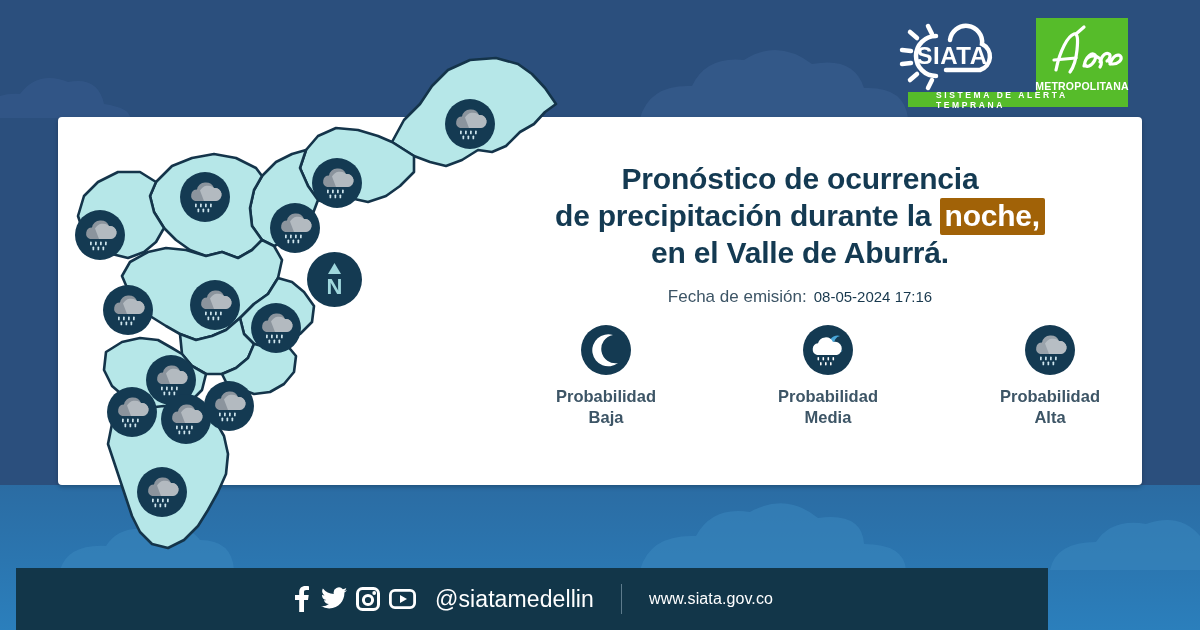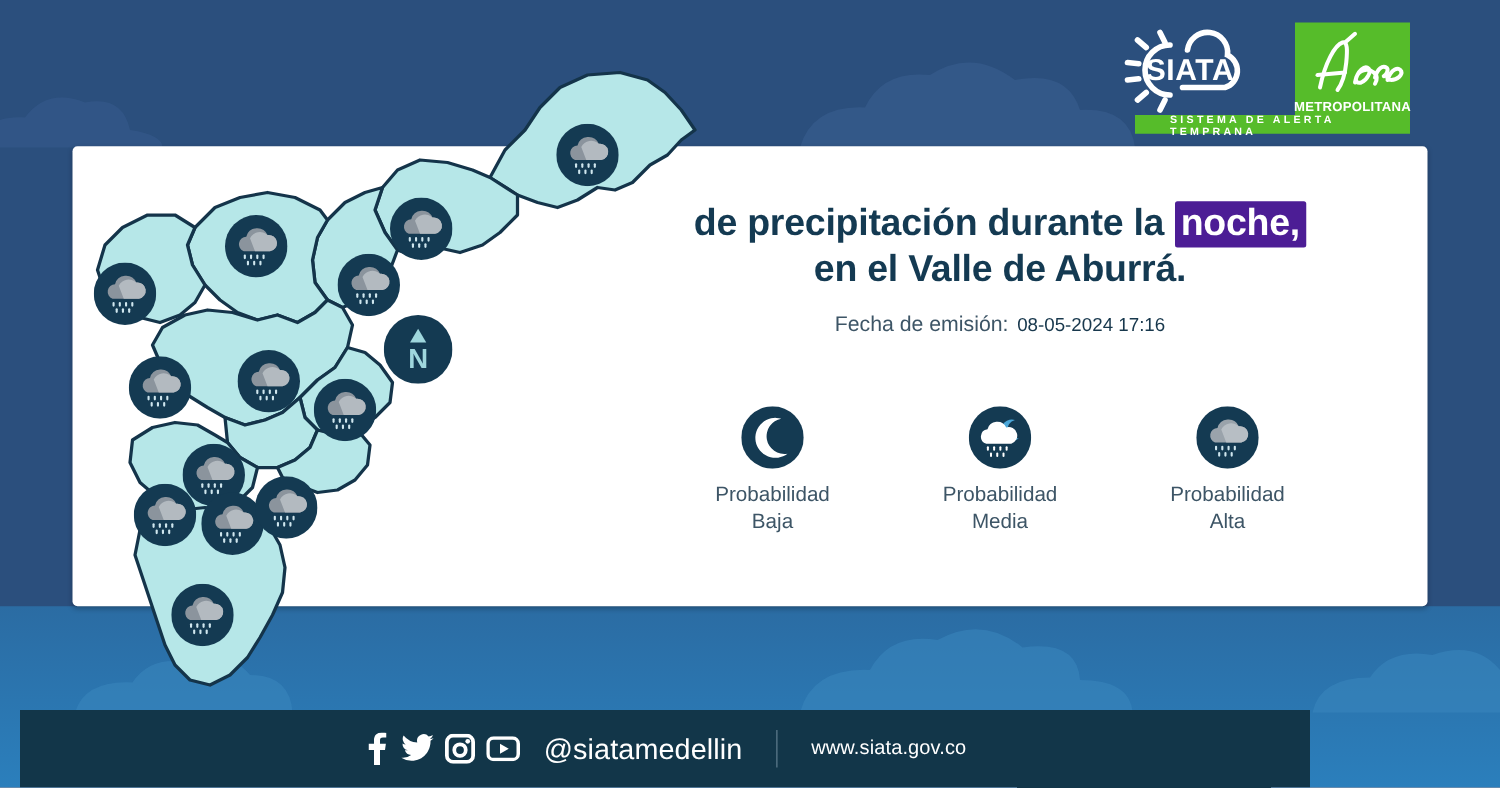--- a/index.html
+++ b/index.html
@@ -40,44 +40,45 @@
     text-align:center;
   }
   .title{
     color:#143a52;
     font-weight:bold;
     font-size:30px;
     line-height:37px;
     letter-spacing:-0.2px;
   }
   .hl{
-    background:#4c1d95;
+    background:#a16207;
     color:#ffffff;
     padding:1px 5px 3px 5px;
     border-radius:2px;
   }
   .fecha-row{
     margin-top:16px;
     color:#3d5566;
     font-size:17px;
     display:flex;
     justify-content:center;
     align-items:baseline;
     gap:7px;
   }
   .fecha-val{ font-size:15px; color:#18384d; }
 
   
   .legend{
     position:absolute;
-    left:470px; top:325px;
+    left:498px; top:325px;
     width:660px;
     display:flex;
     justify-content:center;
-    gap:32px;
+    gap:72px;
+    font-weight:bold;
   }
   .leg-item{
     width:150px;
     display:flex;
     flex-direction:column;
     align-items:center;
   }
   .leg-icon{ width:50px; height:50px; }
   .leg-label{
     margin-top:11px;
@@ -385,20 +386,21 @@
 
 <div id="compass" style="position:absolute;left:307px;top:252px;">
   <svg width="55" height="55" viewBox="0 0 55 55">
     <circle cx="27.5" cy="27.5" r="27.5" fill="#143a52"></circle>
     <path d="M27.5 11 L34 22 L21 22 Z" fill="#9fd7dd"></path>
     <text x="27.5" y="42" text-anchor="middle" font-family="'Liberation Sans',sans-serif" font-size="22" font-weight="bold" fill="#9fd7dd">N</text>
   </svg>
 </div>
 
 <div class="text-col">
+  <div class="title">Pronóstico de ocurrencia</div>
   <div class="title"><span>de precipitación durante la </span><span class="hl">noche,</span></div>
   <div class="title">en el Valle de Aburrá.</div>
   <div class="fecha-row">
     <span>Fecha de emisión:</span>
     <span class="fecha-val">08-05-2024 17:16</span>
   </div>
 </div>
 
 <div class="legend">
 

